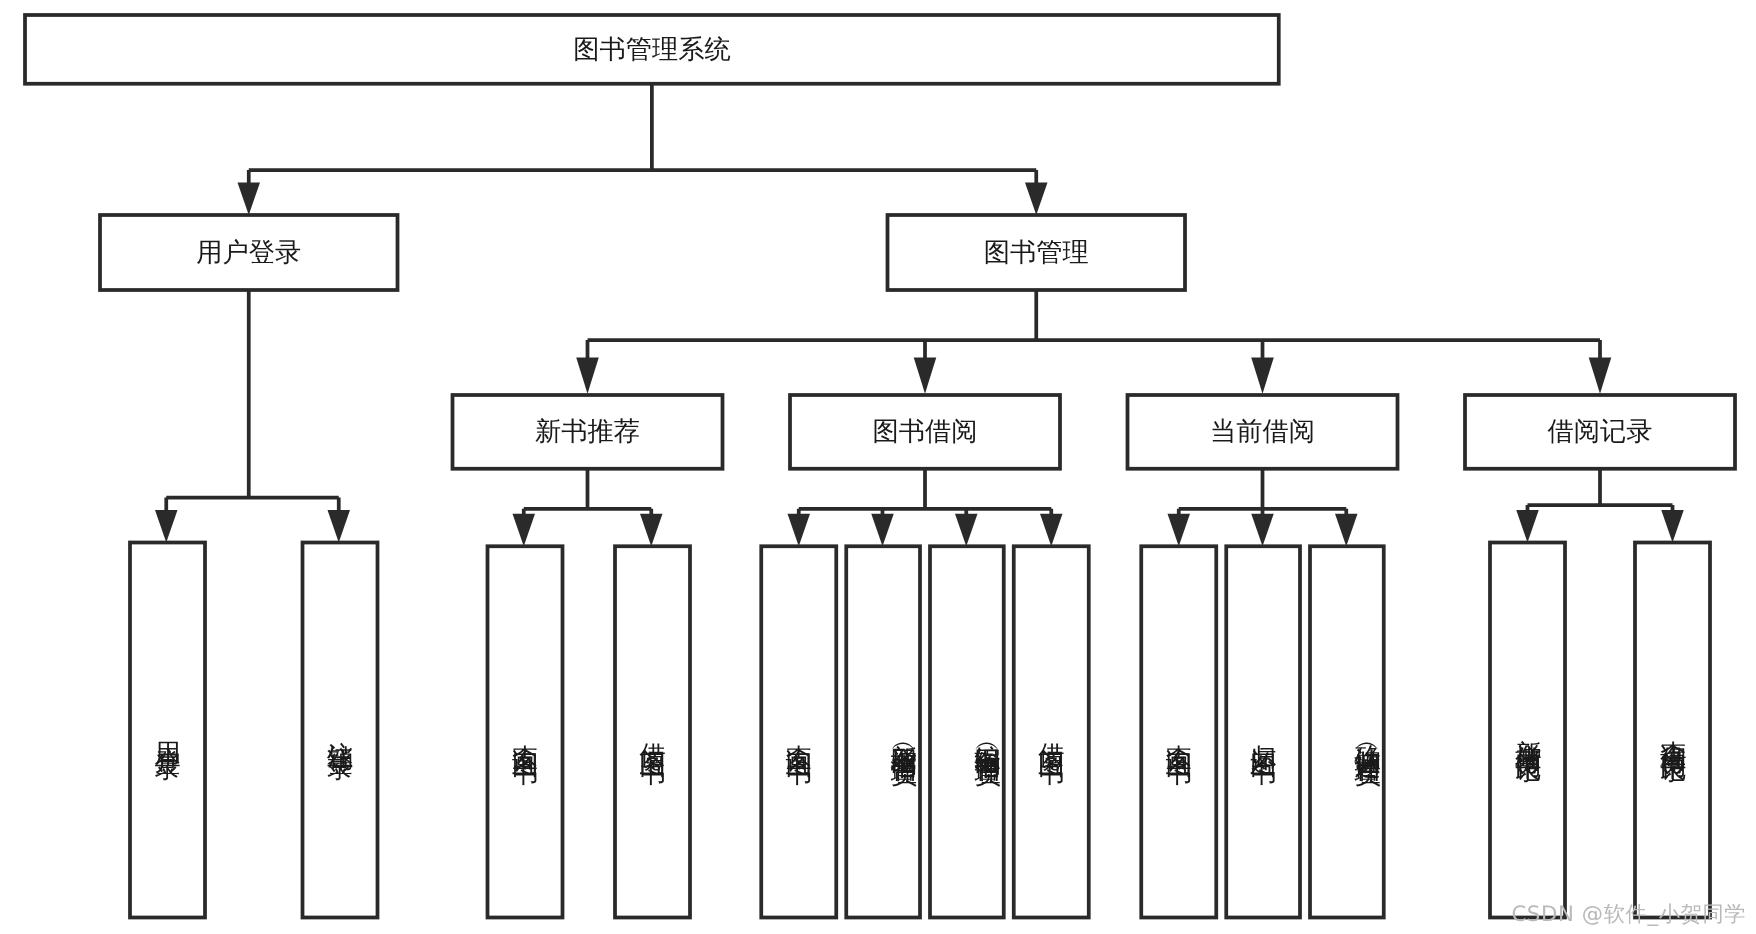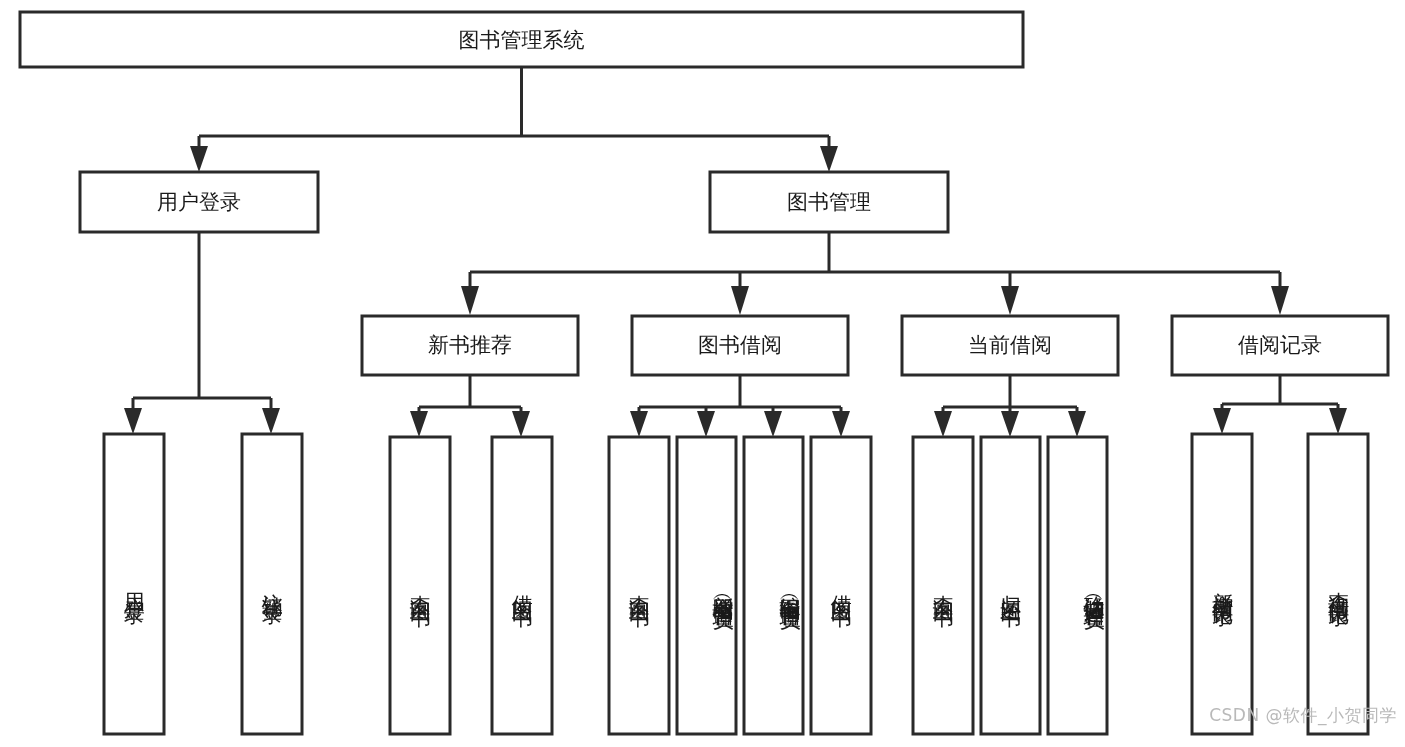--- a/index.html
+++ b/index.html
@@ -45,21 +45,21 @@
   .node-label {
     font-family: "DejaVu Sans", "Liberation Sans", sans-serif;
     font-size: 21px;
     fill: #1a1a1a;
     text-anchor: middle;
     dominant-baseline: middle;
   }
   .watermark {
     position: absolute;
     right: 8px;
-    bottom: 20px;
+    bottom: 4px;
     font-family: "DejaVu Sans", "Liberation Sans", sans-serif;
     font-size: 17px;
     color: #b9b9b9;
     letter-spacing: 0.5px;
     white-space: nowrap;
     user-select: none;
   }
 </style>
 </head>
 <body>

